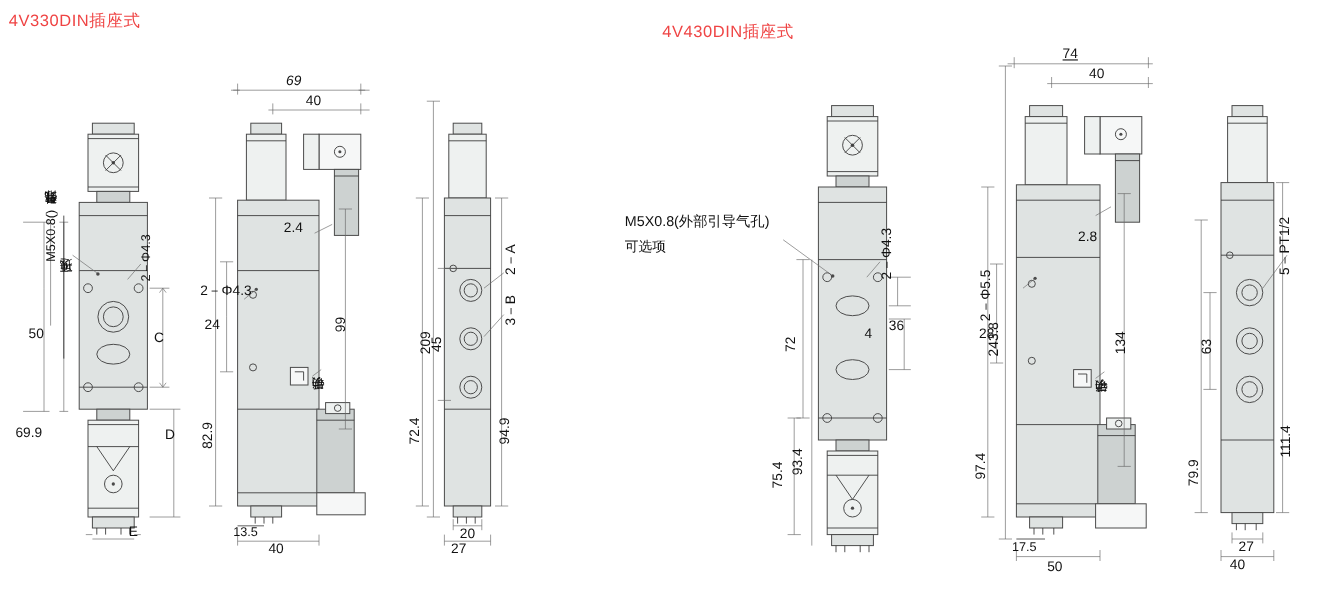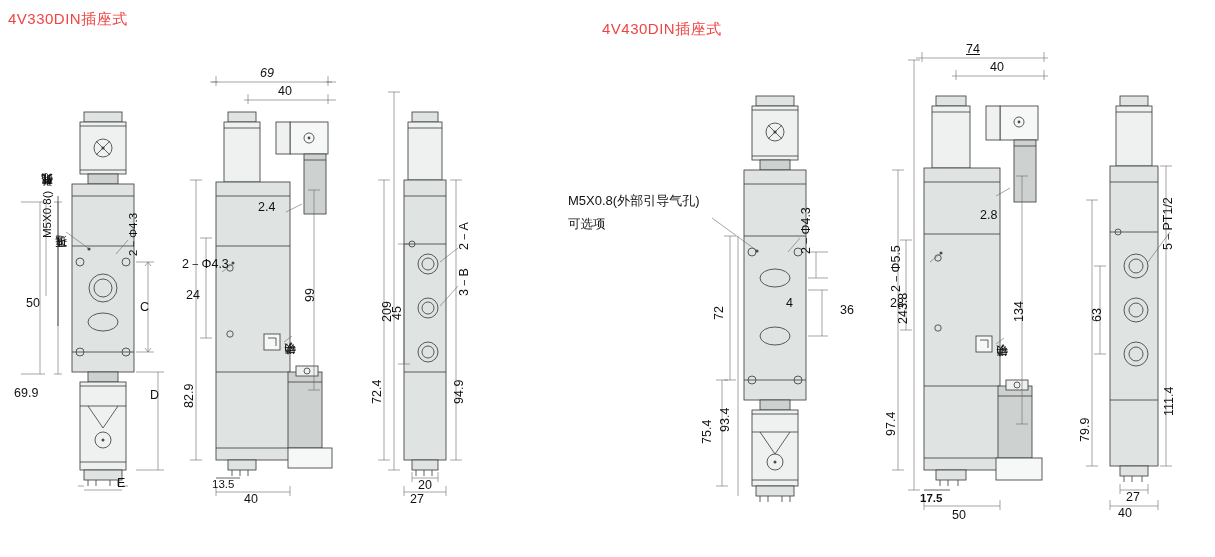--- a/index.html
+++ b/index.html
@@ -298,34 +298,34 @@
 <div class="abs dim vert" style="left:456px;top:206px;height:44px;">2－A</div>
 <div class="abs dim vert" style="left:456px;top:252px;height:44px;">3－B</div>
 <div class="abs dim" style="left:418px;top:478px;">20</div>
 <div class="abs dim" style="left:410px;top:492px;">27</div>
 
 <div class="abs note" style="left:568px;top:192px;">M5X0.8(外部引导气孔)</div>
 <div class="abs dim" style="left:568px;top:216px;">可选项</div>
 <div class="abs dim vert" style="left:798px;top:196px;height:58px;">2－Φ4.3</div>
 <div class="abs dim vert" style="left:712px;top:296px;height:24px;">72</div>
 <div class="abs dim" style="left:786px;top:296px;">4</div>
-<div class="abs dim" style="left:808px;top:303px;margin-left:32px;">36</div>
+<div class="abs dim" style="left:808px;top:289px;">36</div>
 <div class="abs dim vert" style="left:700px;top:400px;height:44px;">75.4</div>
 <div class="abs dim vert" style="left:718px;top:388px;height:44px;">93.4</div>
 
 <div class="abs dim" style="left:966px;top:42px;text-decoration:underline;">74</div>
 <div class="abs dim" style="left:990px;top:60px;">40</div>
 <div class="abs dim" style="left:980px;top:178px;margin-top:30px;">2.8</div>
 <div class="abs dim vert" style="left:888px;top:232px;height:60px;">2－Φ5.5</div>
 <div class="abs dim vert" style="left:896px;top:262px;height:62px;">243.8</div>
 <div class="abs dim" style="left:890px;top:296px;">28</div>
 <div class="abs dim vert" style="left:1012px;top:282px;height:40px;">134</div>
 <div class="abs dim vert" style="left:884px;top:392px;height:44px;">97.4</div>
 <div class="abs dim-sm vert" style="left:995px;top:330px;height:36px;">手动锁</div>
-<div class="abs dim-sm" style="left:920px;top:492px;font-weight:bold;">17.5</div>
+<div class="abs dim-sm" style="left:920px;top:492px;">17.5</div>
 <div class="abs dim" style="left:952px;top:508px;">50</div>
 
 <div class="abs dim vert" style="left:1160px;top:184px;height:66px;">5－PT1/2</div>
 <div class="abs dim vert" style="left:1090px;top:296px;height:26px;">63</div>
 <div class="abs dim vert" style="left:1162px;top:368px;height:48px;">111.4</div>
 <div class="abs dim vert" style="left:1078px;top:398px;height:44px;">79.9</div>
 <div class="abs dim" style="left:1126px;top:490px;">27</div>
 <div class="abs dim" style="left:1118px;top:506px;">40</div>
 
 </body></html>

